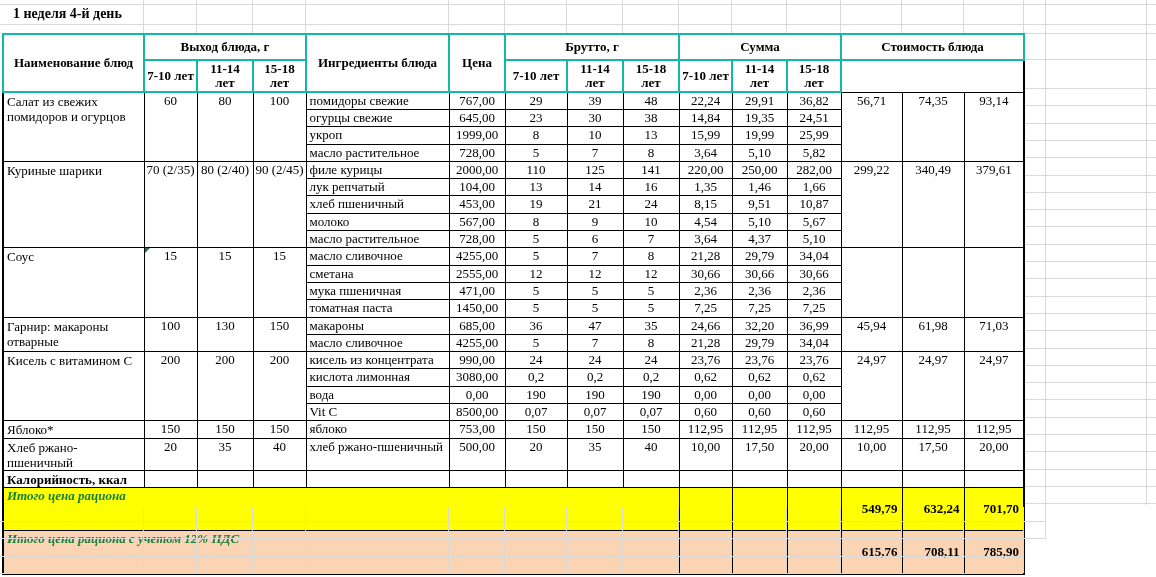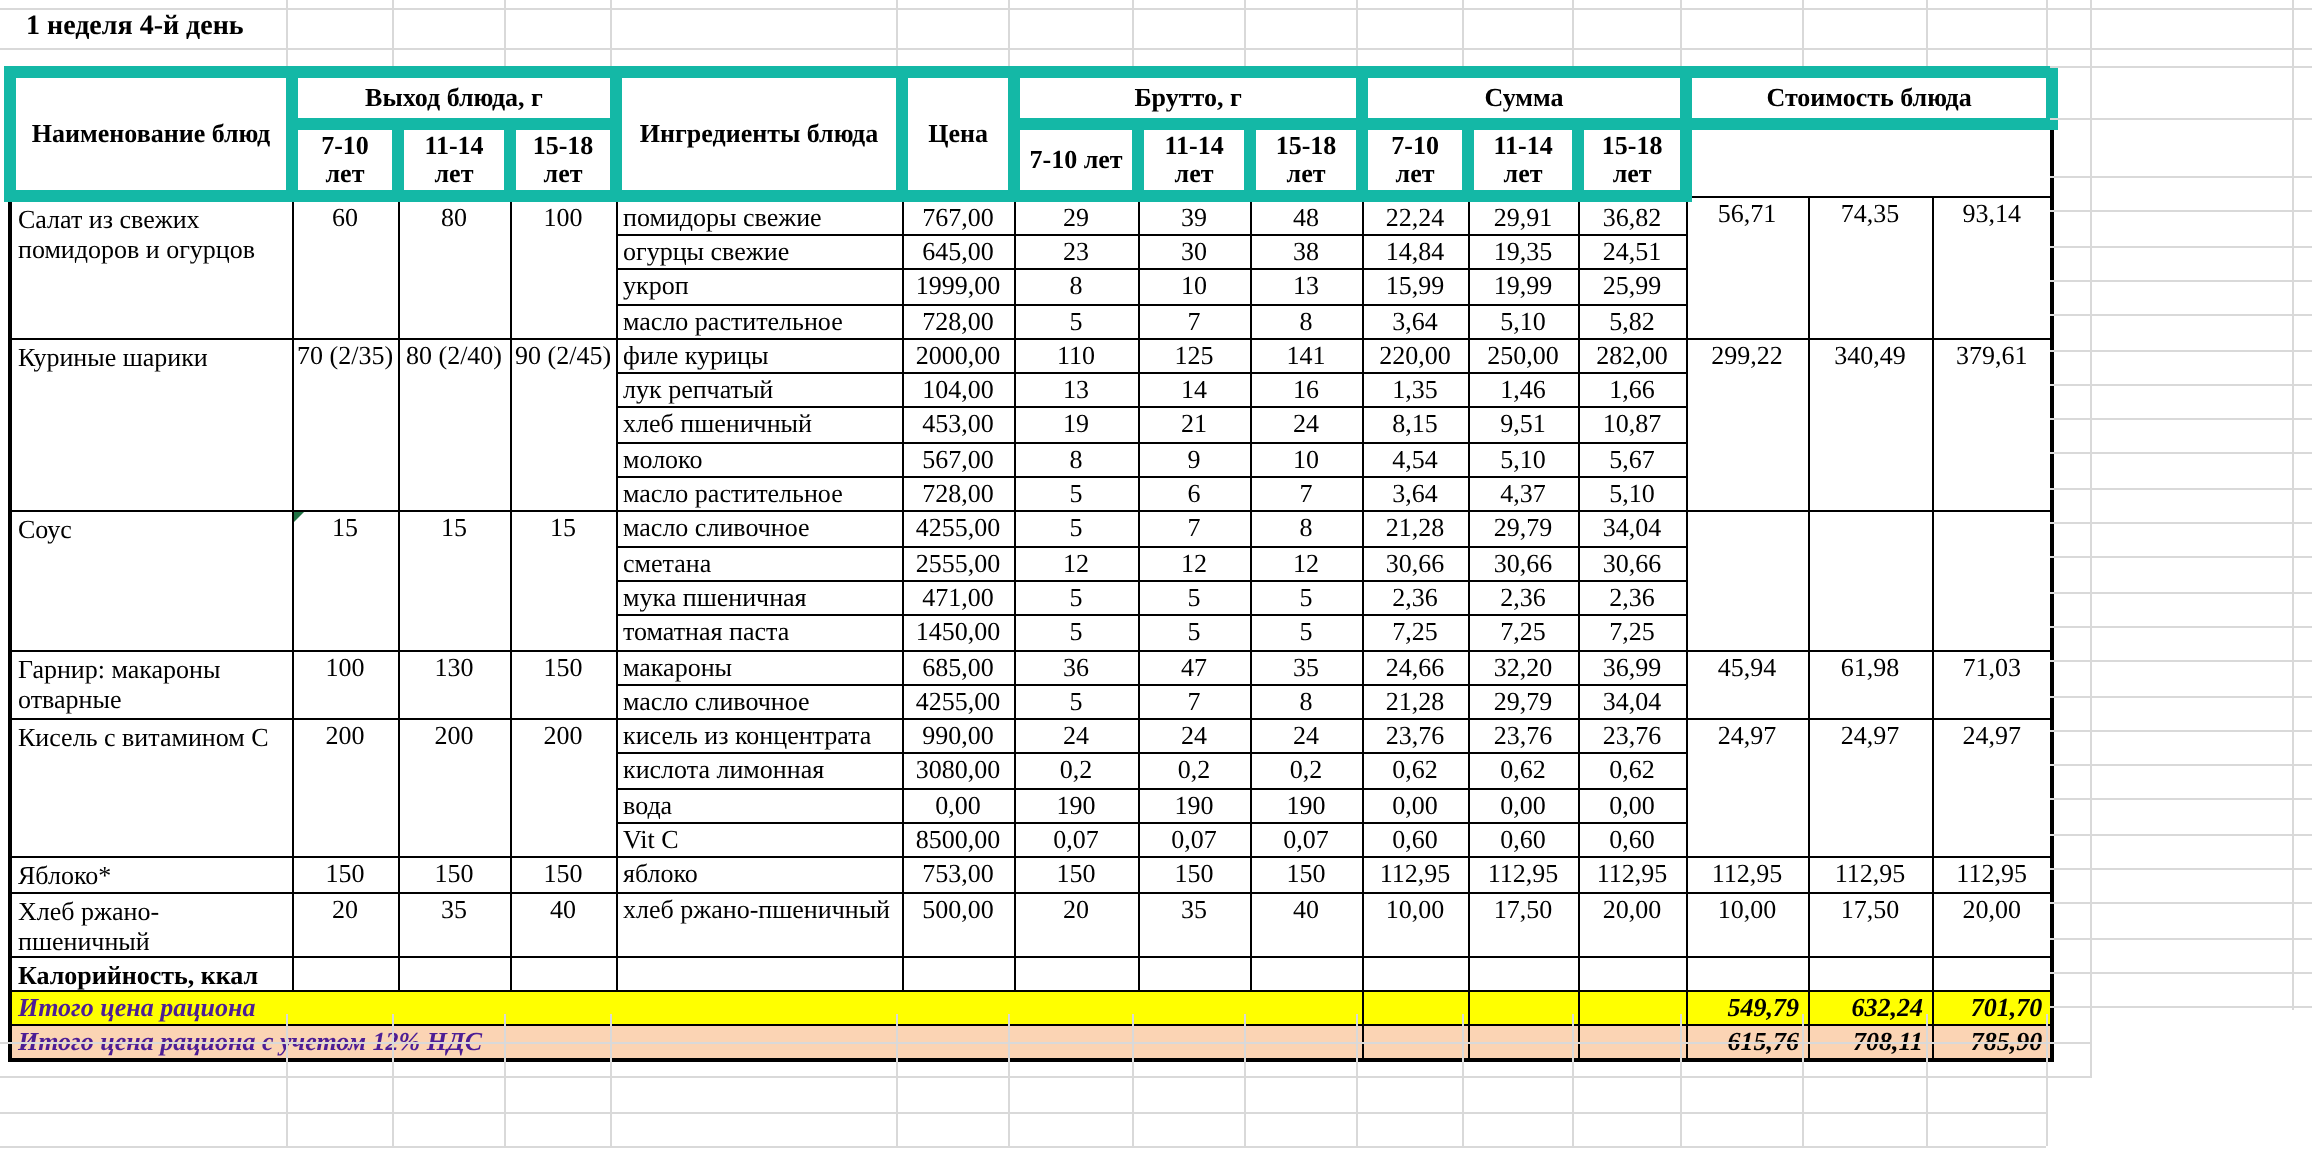--- a/index.html
+++ b/index.html
@@ -9,31 +9,31 @@
   }
   .grid-line{position:absolute;background:#d9d9d9;}
   #sheet-title{
     position:absolute;left:13px;top:6px;font-size:14px;font-weight:bold;color:#000;white-space:nowrap;
   }
   table{
     position:absolute;left:2px;top:33px;border-collapse:collapse;table-layout:fixed;
     width:1021px;border:2px solid #000;background:#fff;
   }
   th,td{border:1px solid #000;font-size:13px;overflow:hidden;color:#000;}
-  thead th{border:6px solid #14b8a6;font-weight:bold;padding:1px 2px;text-align:center;vertical-align:middle;line-height:14px;}
+  thead th{border:2px solid #14b8a6;font-weight:bold;padding:1px 2px;text-align:center;vertical-align:middle;line-height:14px;}
   thead tr.hr1{height:26px;}
   thead tr.hr2{height:29px;}
   tbody tr{height:17.3px;}
   tbody td{padding:0 3px;vertical-align:top;line-height:16px;}
   .c-name{text-align:left;line-height:15px;padding-top:1px;}
   .c-ing{text-align:left;white-space:nowrap;margin-top:36px;}
   .c-num{text-align:center;padding:0 2px;white-space:nowrap;}
   .bold{font-weight:bold;}
-  .c-total-label{font-weight:bold;font-style:italic;color:#4c1d95;text-align:left;white-space:nowrap;}
-  .c-total-val{font-weight:bold;text-align:right;padding:0 4px;white-space:nowrap;font-style:italic;}
+  .c-total-label{font-weight:bold;font-style:italic;color:#15803d;text-align:left;white-space:nowrap;}
+  .c-total-val{font-weight:bold;text-align:right;padding:13px 4px;white-space:nowrap;}
   .note{position:relative;}
   .note-marker{
     position:absolute;top:0;left:0;width:0;height:0;
     border-top:5px solid #1f7244;border-right:5px solid transparent;
   }
 </style>
 </head>
 <body>
 
 <div id="sheet-title">1 неделя 4-й день</div>

